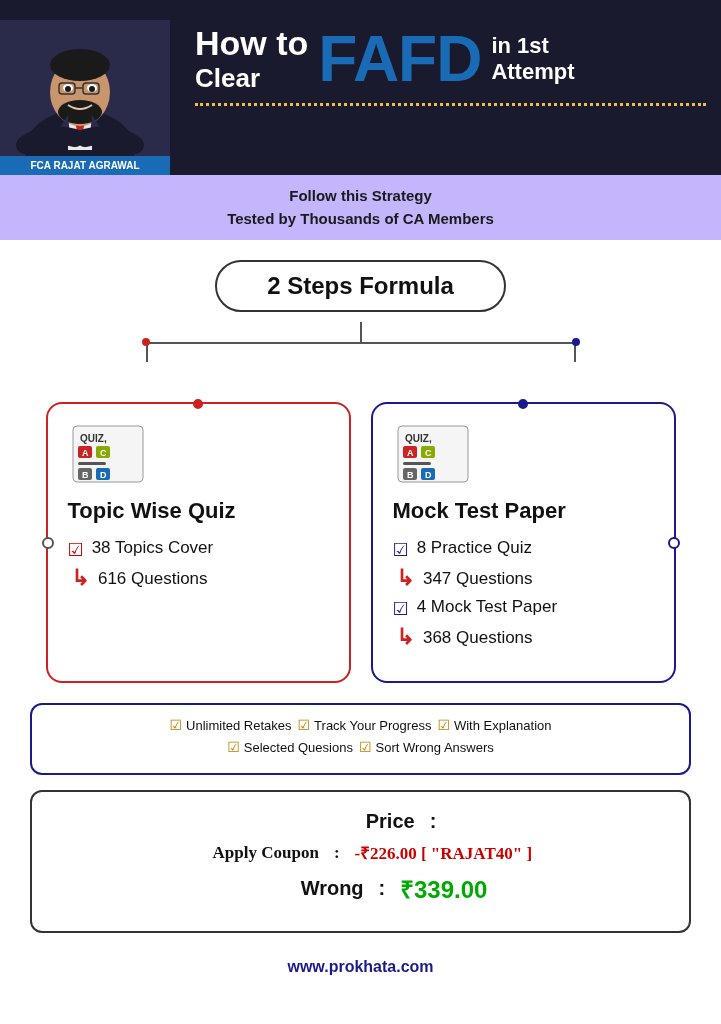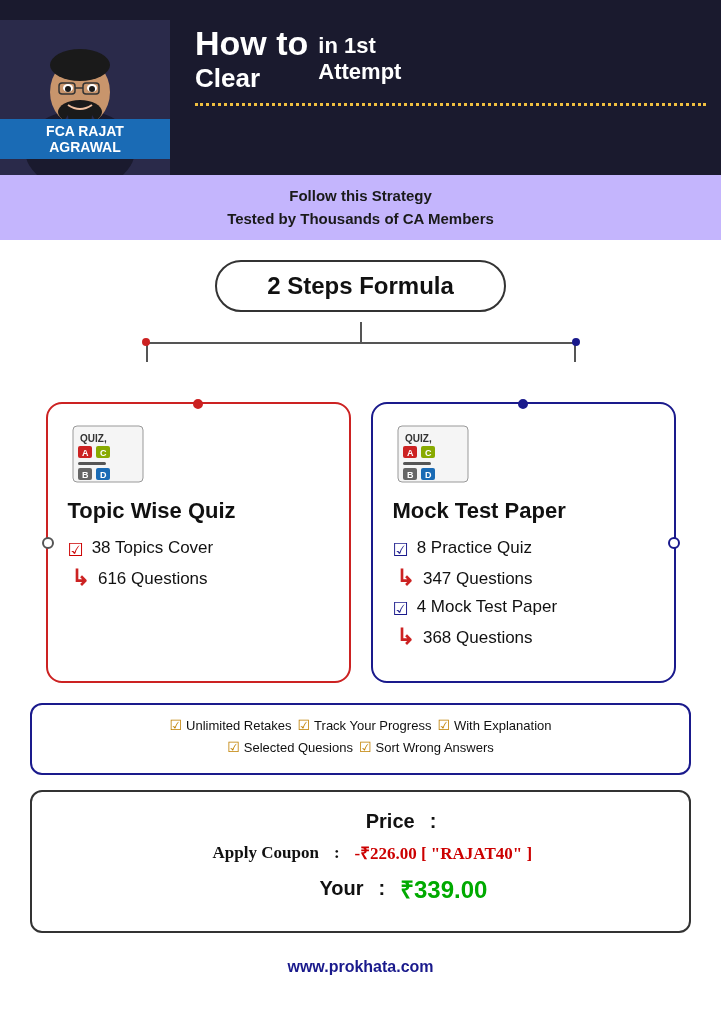--- a/index.html
+++ b/index.html
@@ -36,26 +36,26 @@
       
       border-radius: 0 0 0 0;
     }
     .person-svg {
       width: 160px;
       height: 155px;
     }
     .person-name-bar {
       background: #1a6bb5;
       color: #fff;
-      font-size: 14px;
+      font-size: 10px;
       font-weight: bold;
       padding: 4px 10px;
       text-align: center;
       position: absolute;
-      bottom: 16px;
+      bottom: 0;
       left: 0;
       width: 170px;
     }
     .header-content {
       flex: 1;
       display: flex;
       flex-direction: column;
       padding: 10px 15px 0 10px;
     }
     .strategy-bar {
@@ -331,20 +331,21 @@
     </div>
     <div class="person-name-bar">FCA RAJAT AGRAWAL</div>
   </div>
 
   <div class="header-content">
     <div style="display:flex; align-items:center; gap:10px; flex-wrap:wrap; padding-top:15px;">
       <div style="display:flex; flex-direction:column; gap:2px;">
         <span style="color:#fff; font-size:34px; font-weight:bold; line-height:1.1;">How to</span>
         <span style="color:#fff; font-size:26px; font-weight:bold; line-height:1.1;">Clear</span>
       </div>
+      <span style="color:#1a6bb5; font-size:64px; font-weight:900; line-height:1; letter-spacing:-1px;">FAFD</span>
       <div style="display:flex; flex-direction:column; gap:2px;">
         <span style="color:#fff; font-size:22px; font-weight:bold; line-height:1.1;">in 1st</span>
         <span style="color:#fff; font-size:22px; font-weight:bold; line-height:1.1;">Attempt</span>
       </div>
     </div>
     <div style="border-top:3px dotted #f0c040; margin:10px 0;"></div>
   </div>
 </div>
 
 <div class="strategy-bar">
@@ -482,21 +483,21 @@
     <div class="price-row">
       <span class="price-label">Price</span>
       <span class="price-colon">:</span>
     </div>
     <div class="price-row coupon-label">
       <span class="price-label">Apply Coupon</span>
       <span class="price-colon">:</span>
       <span class="price-discount">-₹226.00 [ "RAJAT40" ]</span>
     </div>
     <div class="price-row">
-      <span class="price-label">Your</span>
+      <span class="price-label">Wrong</span>
       <span class="price-colon">:</span>
       <span class="price-total">₹339.00</span>
     </div>
   </div>
 
   <div class="footer">
     <span>www.prokhata.com</span>
   </div>
 
 </div>

